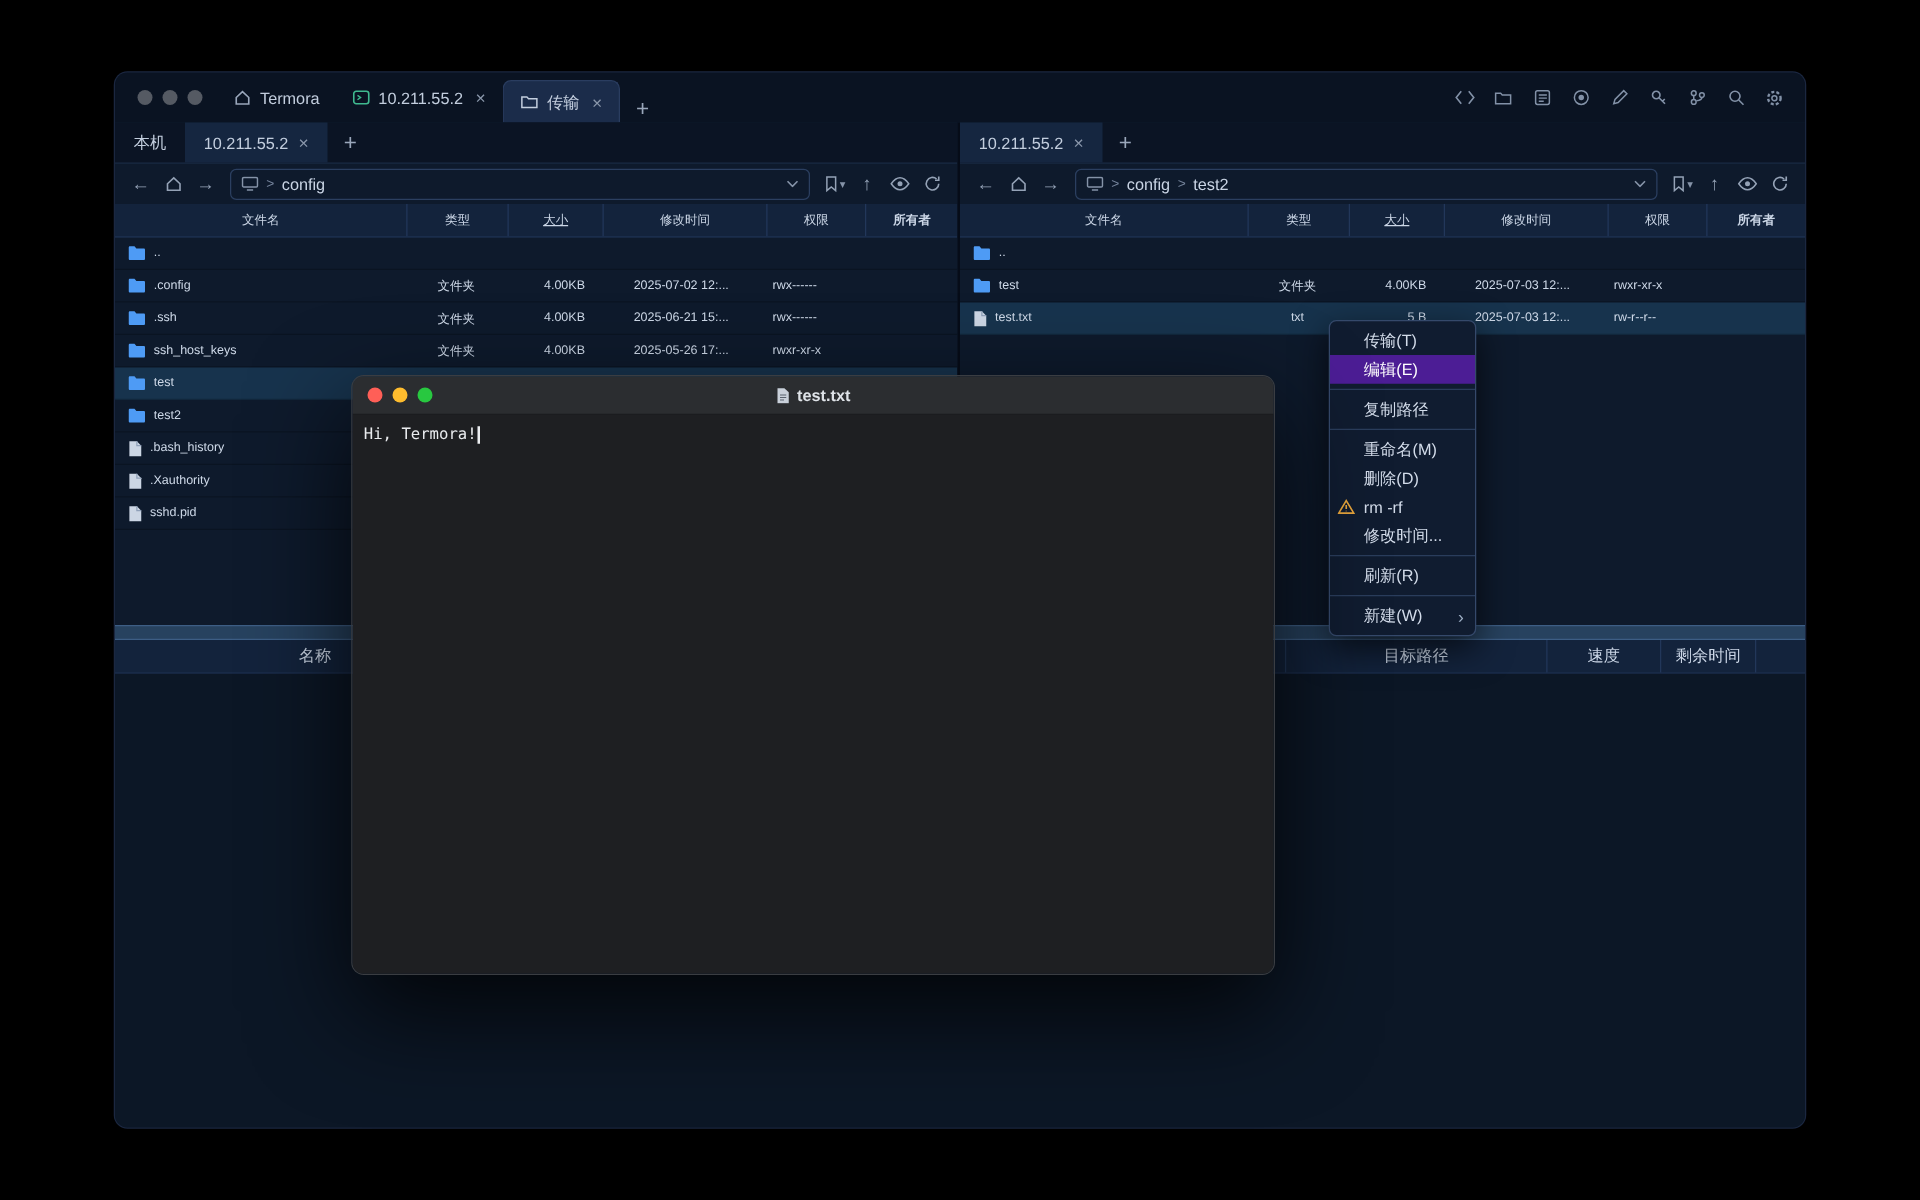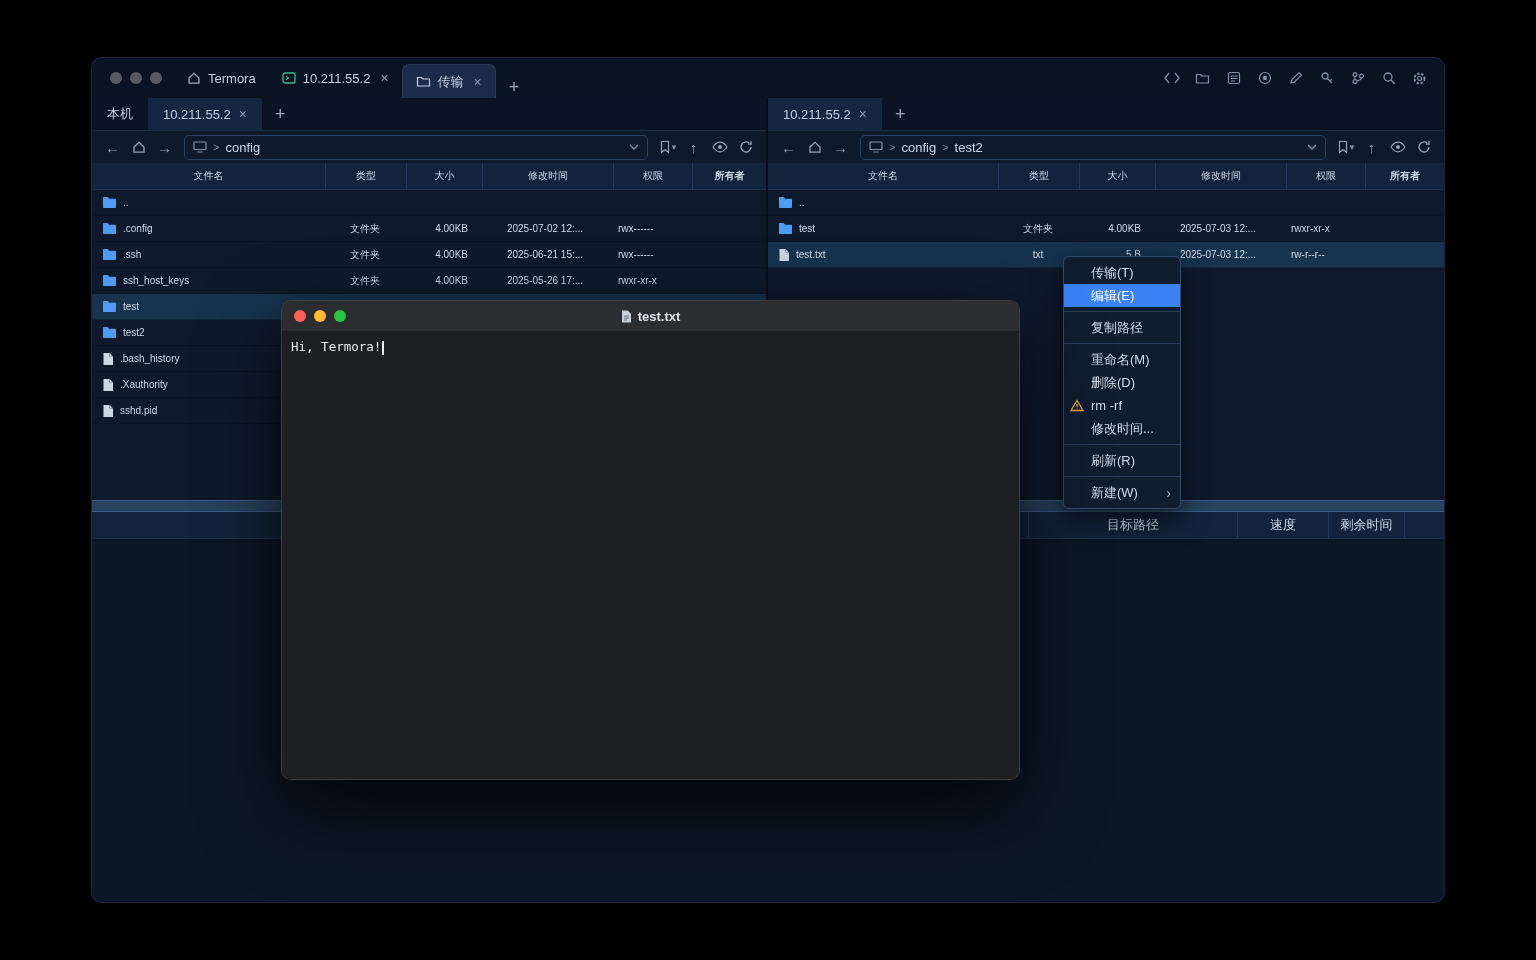--- a/index.html
+++ b/index.html
@@ -39,21 +39,21 @@
   .pathbox .chev{margin-left:auto;color:#8593a8;display:flex;}
   .bm-group{display:flex;align-items:center;gap:1px;color:#94a2b6;}
   .bm-caret{font-size:9px;color:#8593a8;}
 
   
   .ftable{flex:1;display:flex;flex-direction:column;font-size:10px;min-height:0;overflow:hidden;}
   .fhead{height:26px;flex:0 0 26px;background:#13233c;display:flex;color:#ccd7e7;border-bottom:1px solid #1e3252;}
   .hc{display:flex;align-items:center;justify-content:center;border-right:1px solid #22375a;height:100%;
     overflow:hidden;white-space:nowrap;}
   .hc:last-child{border-right:none;font-weight:bold;}
-  .h1{width:var(--w1);} .h2{width:var(--w2);} .h3{width:var(--w3);} .h4{width:var(--w4);} .h5{width:var(--w5);} .h6{flex:1;}
+  .h1{width:var(--w1);} .h2{width:var(--w2);} .h3{width:var(--w3);text-decoration:underline;} .h4{width:var(--w4);} .h5{width:var(--w5);} .h6{flex:1;}
   .frow{height:25px;flex:0 0 25px;display:flex;align-items:center;color:#ced9e8;border-bottom:1px solid rgba(0,0,0,.22);}
   .frow.selected{background:#17334d;}
   .cell{height:100%;display:flex;align-items:center;overflow:hidden;white-space:nowrap;}
   .c1{width:var(--w1);padding-left:10px;gap:6px;box-sizing:border-box;}
   .c2{width:var(--w2);justify-content:center;}
   .c3{width:var(--w3);justify-content:flex-end;padding-right:12px;box-sizing:border-box;}
   .c4{width:var(--w4);justify-content:center;}
   .c5{width:var(--w5);padding-left:8px;box-sizing:border-box;}
   .c6{flex:1;}
   .fi{display:flex;align-items:center;}
@@ -62,21 +62,21 @@
   .splitter{height:12px;flex:0 0 12px;background:#27425f;border-top:1px solid #3d5e85;border-bottom:1px solid #3d5e85;box-sizing:border-box;}
   .t-head{height:26px;flex:0 0 26px;background:#13233c;display:flex;color:#ccd7e7;font-size:13px;border-bottom:1px solid #1e3252;}
   .t-cell{display:flex;align-items:center;justify-content:center;border-right:1px solid #22375a;height:100%;}
   .t1{width:320px;} .t2{flex:1;} .t3{width:208px;} .t4{width:90px;} .t5{width:75px;} .t6{width:39px;border-right:none;}
   .t-body{flex:1;background:#0c1726;}
 
   
   .ctx{position:absolute;left:1063px;top:256px;width:118px;background:#101c30;border:1px solid #35496b;
     border-radius:6px;padding:4px 0;box-shadow:0 10px 28px rgba(0,0,0,.65);font-size:13px;color:#d3dcea;z-index:30;box-sizing:border-box;}
   .ctx-item{height:23px;display:flex;align-items:center;padding:0 9px 0 27px;position:relative;white-space:nowrap;}
-  .ctx-item.hl{background:#3b82f6;color:#fff;}
+  .ctx-item.hl{background:#4c1d95;color:#fff;}
   .ctx-item .w-icon{position:absolute;left:6px;top:5px;display:flex;}
   .ctx-item .sub{margin-left:auto;color:#9fb0c7;font-size:14px;}
   .ctx-sep{height:1px;background:#2a3d5c;margin:4px 0;}
 
   
   .editor{position:absolute;left:282px;top:301px;width:737px;height:478px;border-radius:9px;overflow:hidden;
     display:flex;flex-direction:column;z-index:40;
     box-shadow:0 0 0 1px #3a3d42,0 30px 80px rgba(0,0,0,.8);}
   .ed-titlebar{height:30px;flex:0 0 30px;background:#2b2d30;display:flex;align-items:center;position:relative;border-bottom:1px solid #1b1c1f;}
   .ed-lights{display:flex;gap:8px;padding-left:12px;z-index:2;}
@@ -505,20 +505,21 @@
             <div class="cell c5">rw-r--r--</div>
             <div class="cell c6"></div>
           </div>
         </div>
       </section>
     </div>
 
     <div class="splitter"></div>
 
     <div class="t-head">
+      <div class="t-cell t1">名称</div>
       <div class="t-cell t2"></div>
       <div class="t-cell t3">目标路径</div>
       <div class="t-cell t4">速度</div>
       <div class="t-cell t5">剩余时间</div>
       <div class="t-cell t6"></div>
     </div>
     <div class="t-body"></div>
   </div>
 
   <div class="ctx">

